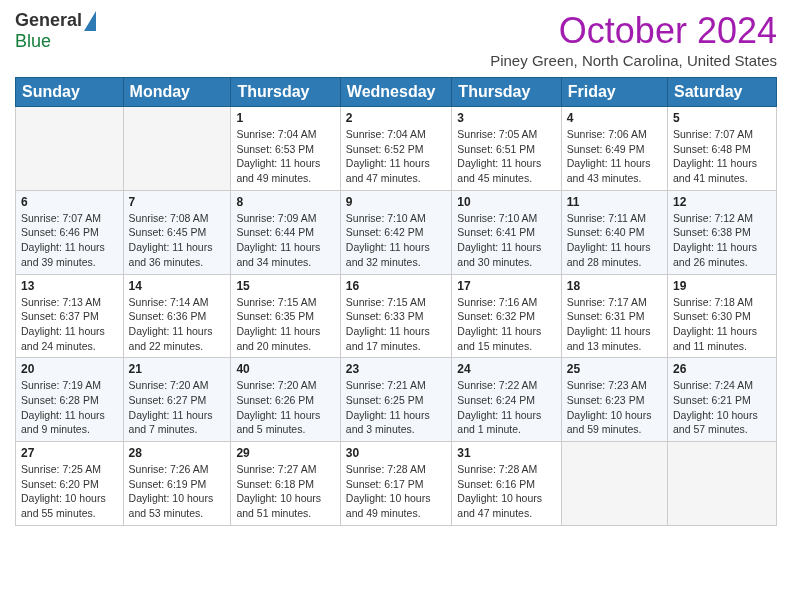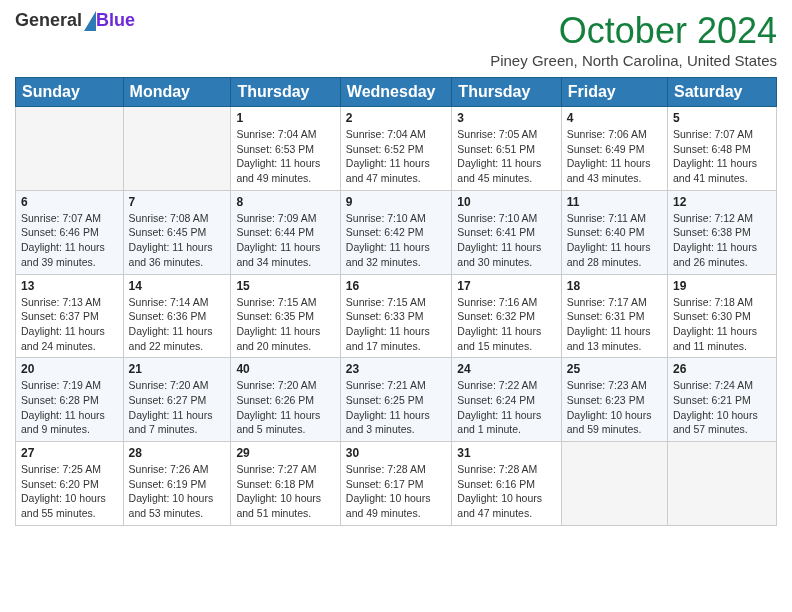--- a/index.html
+++ b/index.html
@@ -16,52 +16,52 @@
       padding: 10px 15px 15px 15px;
     }
     .header {
       display: flex;
       justify-content: space-between;
       align-items: flex-start;
       margin-bottom: 8px;
     }
     .logo {
       display: flex;
-      flex-direction: row;
+      flex-direction: column;
       align-items: flex-start;
     }
     .logo-text {
       display: flex;
       align-items: center;
     }
     .logo-general {
       font-size: 18px;
       font-weight: bold;
       color: #333;
     }
     .logo-blue {
       font-size: 18px;
-      font-weight: bold;
-      color: #6d28d9;
+      font-weight: normal;
+      color: #15803d;
     }
     .logo-triangle {
       width: 0;
       height: 0;
       border-left: 12px solid transparent;
       border-bottom: 20px solid #2e7ab5;
       margin-left: 2px;
       margin-bottom: 0px;
     }
     .title-section {
       text-align: right;
     }
     .month-title {
       font-size: 36px;
       font-weight: normal;
-      color: #15803d;
+      color: #a21caf;
     }
     .location {
       font-size: 15px;
       color: #444;
       text-align: center;
     }
     .calendar {
       width: 100%;
       border-collapse: collapse;
       font-size: 11px;

